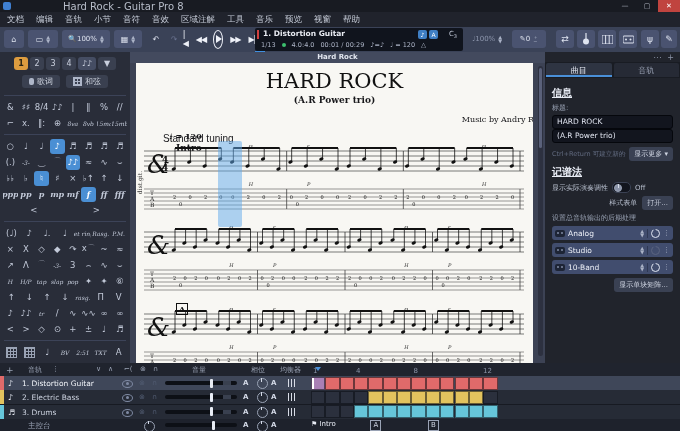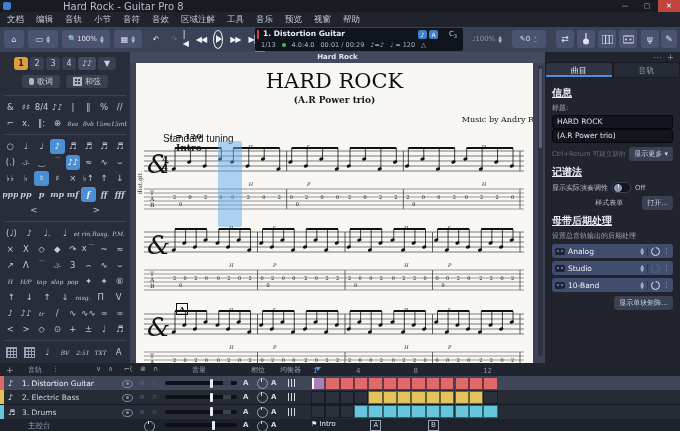--- a/index.html
+++ b/index.html
@@ -75,21 +75,21 @@
   #insp-body{padding:4px 7px;}
   .insp-h{font-size:10px;font-weight:bold;color:#e8ecf5;margin:4px 0 3px;text-decoration:underline;}
   .insp-label{font-size:7px;color:#9aa3b5;margin:3px 0 2px;}
   .insp-input{height:12px;background:#12151e;border:1px solid #05070c;border-radius:3px;color:#dfe3ee;font-size:7.5px;line-height:12px;padding:0 4px;}
   .hintrow{display:flex;align-items:center;gap:3px;margin-top:4px;}
   .hint{flex:1;font-size:6.5px;color:#626b80;white-space:nowrap;overflow:hidden;}
   .sbtn{background:#3a4153;border-radius:3px;color:#cdd3e0;font-size:7px;padding:2px 5px;white-space:nowrap;}
   .togrow{display:flex;align-items:center;gap:4px;margin:2px 0;font-size:7px;color:#b6bdcc;}
   .toggle{width:17px;height:9px;border-radius:5px;background:#12151e;border:1px solid #3a4153;position:relative;}
   .toggle .knob{position:absolute;left:1px;top:1px;width:6px;height:6px;border-radius:50%;background:#8a93a8;}
-  .stylerow{display:flex;align-items:center;justify-content:flex-end;gap:19px;margin:3px 0;font-size:7px;color:#b6bdcc;}
+  .stylerow{display:flex;align-items:center;justify-content:flex-end;gap:5px;margin:3px 0;font-size:7px;color:#b6bdcc;}
   .fxrow{display:flex;align-items:center;height:14px;background:#414d6e;border-radius:3px;margin:3px 0;padding:0 3px;gap:3px;}
   .fxrow .pedal{width:10px;height:7px;background:#1d2435;border-radius:2px;position:relative;}
   .fxrow .pedal:after{content:"";position:absolute;left:2px;top:2px;width:2px;height:2px;background:#7f8aa3;border-radius:50%;box-shadow:4px 0 0 #7f8aa3;}
   .fxrow .fxname{flex:1;font-size:7.5px;color:#eef1f8;}
   .fxrow .updown{font-size:5px;line-height:4px;color:#aab2c6;}
   .fxrow .vdiv{width:1px;height:9px;background:#2e3853;}
   .power{width:7px;height:7px;border:1.3px solid #dfe5f2;border-radius:50%;position:relative;}
   .power:after{content:"";position:absolute;left:2.2px;top:-2px;width:1.3px;height:3.5px;background:#414d6e;box-shadow:0 0 0 .5px #414d6e;}
   .power:before{content:"";position:absolute;left:2.4px;top:-1.5px;width:1px;height:3px;background:#dfe5f2;}
   .power.off{border-color:#5a6480;}
@@ -824,21 +824,20 @@
         <span>显示实际演奏调性</span>
         <span class="toggle">
             <span class="knob"></span>
           </span>
         <span>Off</span>
       </div>
       <div class="stylerow">
         <span>样式表单</span>
         <span class="sbtn">打开...</span>
       </div>
-      <div class="insp-h">母带后期处理</div>
       <div class="insp-label">设置总音轨输出的后期处理</div>
       <div id="fxlist">
           <div class="fxrow">
             <span class="pedal"></span>
             <span class="fxname">Analog</span>
             <span class="updown">▲<br>▼</span>
             <span class="vdiv"></span>
             <span class="power"></span>
             <span class="fxdots">⋮</span>
           </div>

